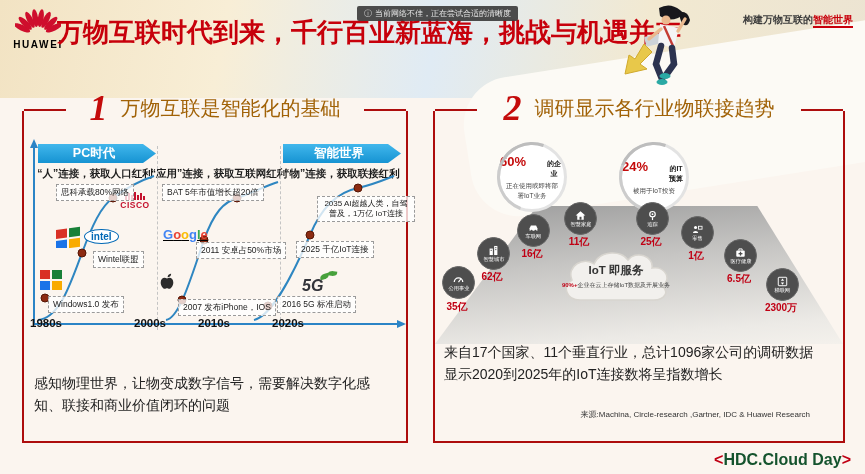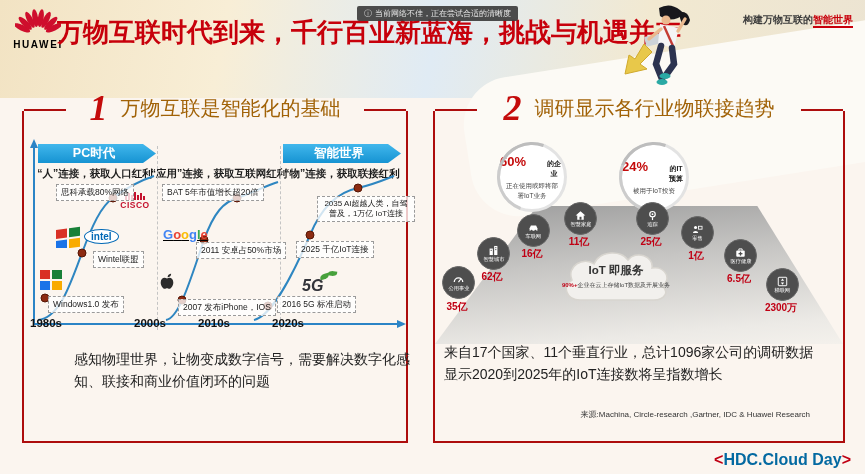--- a/index.html
+++ b/index.html
@@ -48,21 +48,21 @@
   #sep1{left:157px;} #sep2{left:280px;}
   #curves{left:24px;top:136px;}
   .ms{border:1px dashed #9a9a9a;background:rgba(255,255,255,.78);color:#1c1c1c;
     font-size:8.5px;padding:1.5px 4px;white-space:nowrap;z-index:2;}
   #ms-win1{left:48px;top:296px;} #ms-wintel{left:93px;top:251px;} #ms-cisco{left:56px;top:184px;}
   #ms-iphone{left:178px;top:299px;} #ms-android{left:196px;top:242px;} #ms-bat{left:162px;top:184px;}
   #ms-g5{left:277px;top:296px;} #ms-iot25{left:296px;top:241px;}
   #ms-ai35{left:317px;top:196px;width:88px;white-space:normal;line-height:1.3;text-align:center;font-size:8px;}
   .xtick{top:317px;font-size:11.5px;font-weight:700;color:#111;}
   #xt0{left:30px;} #xt1{left:134px;} #xt2{left:198px;} #xt3{left:272px;}
-  #p1-note{left:34px;top:348px;width:362px;font-size:14px;color:#222;line-height:1.6;margin-left:40px;}
+  #p1-note{left:34px;top:372px;width:362px;font-size:14px;color:#222;line-height:1.6;}
 
   
   #lg-win1{left:40px;top:270px;} #lg-winflag{left:56px;top:226px;}
   #lg-intel{left:84px;top:229px;font-size:10px;font-weight:700;color:#0068b5;
     border:1.5px solid #0068b5;border-radius:50%;padding:1px 6px;background:#fff;}
   #lg-cisco{left:118px;top:192px;width:34px;text-align:center;}
   #lg-cisco .bars{display:flex;align-items:flex-end;justify-content:center;gap:1px;height:8px;}
   #lg-cisco .bars i{display:block;width:2px;background:#c4122e;}
   #lg-cisco .ct{font-size:8.5px;font-weight:800;color:#c4122e;letter-spacing:.5px;}
   #lg-google{left:163px;top:227px;font-size:13px;font-weight:700;text-decoration:underline;}
@@ -98,21 +98,21 @@
   #val-health{left:717px;top:272px;} #val-elev{left:759px;top:301px;}
   #cloud{left:556px;top:246px;z-index:1;}
   #cloud-title{left:556px;top:263px;width:120px;text-align:center;font-size:11.5px;font-weight:700;color:#333;z-index:2;}
   #cloud-sub{left:552px;top:281px;width:128px;text-align:center;font-size:6px;color:#444;z-index:2;}
   #cloud-sub .hl{color:#c00014;font-weight:800;}
   #p2-note{left:444px;top:341px;width:374px;font-size:14px;color:#222;line-height:1.6;}
   #p2-src{left:444px;top:409px;width:366px;text-align:right;font-size:8px;color:#333;}
 
   
   #footer{right:14px;bottom:5px;font-size:16px;font-weight:800;white-space:nowrap;}
-  #footer .br{color:#c00014;} #footer .bd{color:#0369a1;}
+  #footer .br{color:#c00014;} #footer .bd{color:#14532d;}
 </style>
 </head>
 <body>
 
 <div id="stage">
 
   <div class="abs" id="hdr-bg"></div>
   <div class="abs" id="hdr-hill"></div>
 
   <div class="abs" id="logo-wrap">

